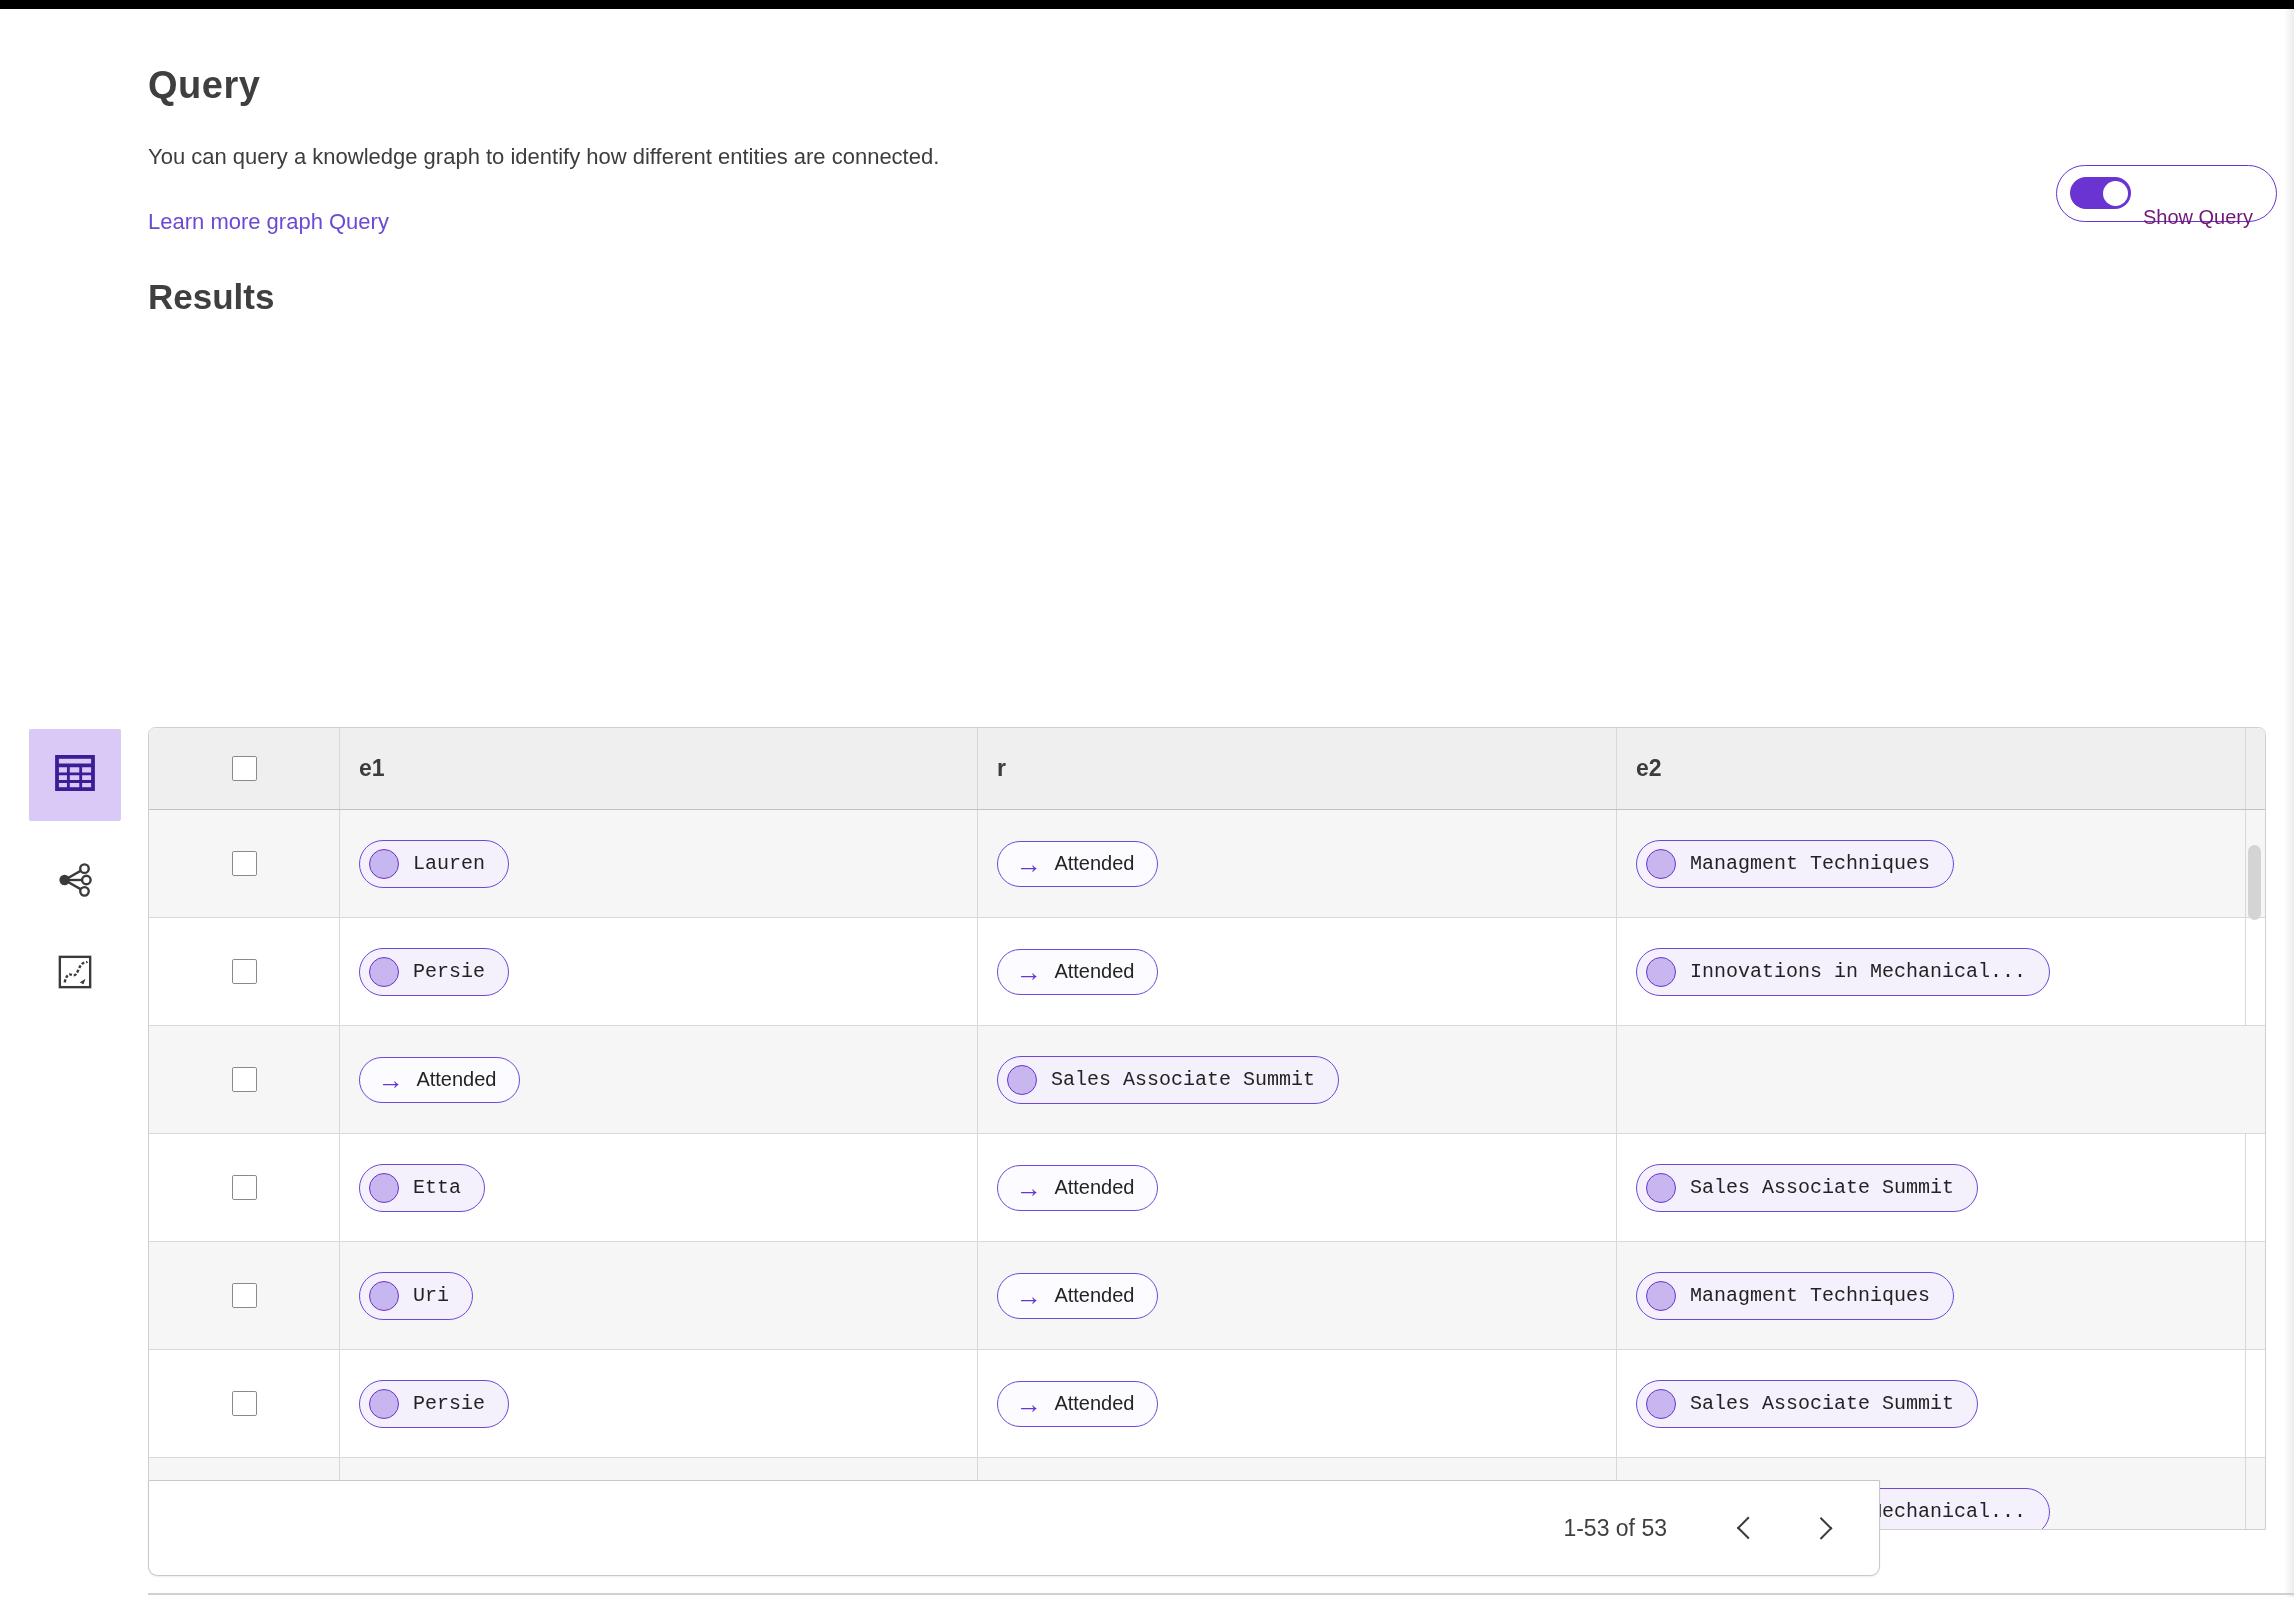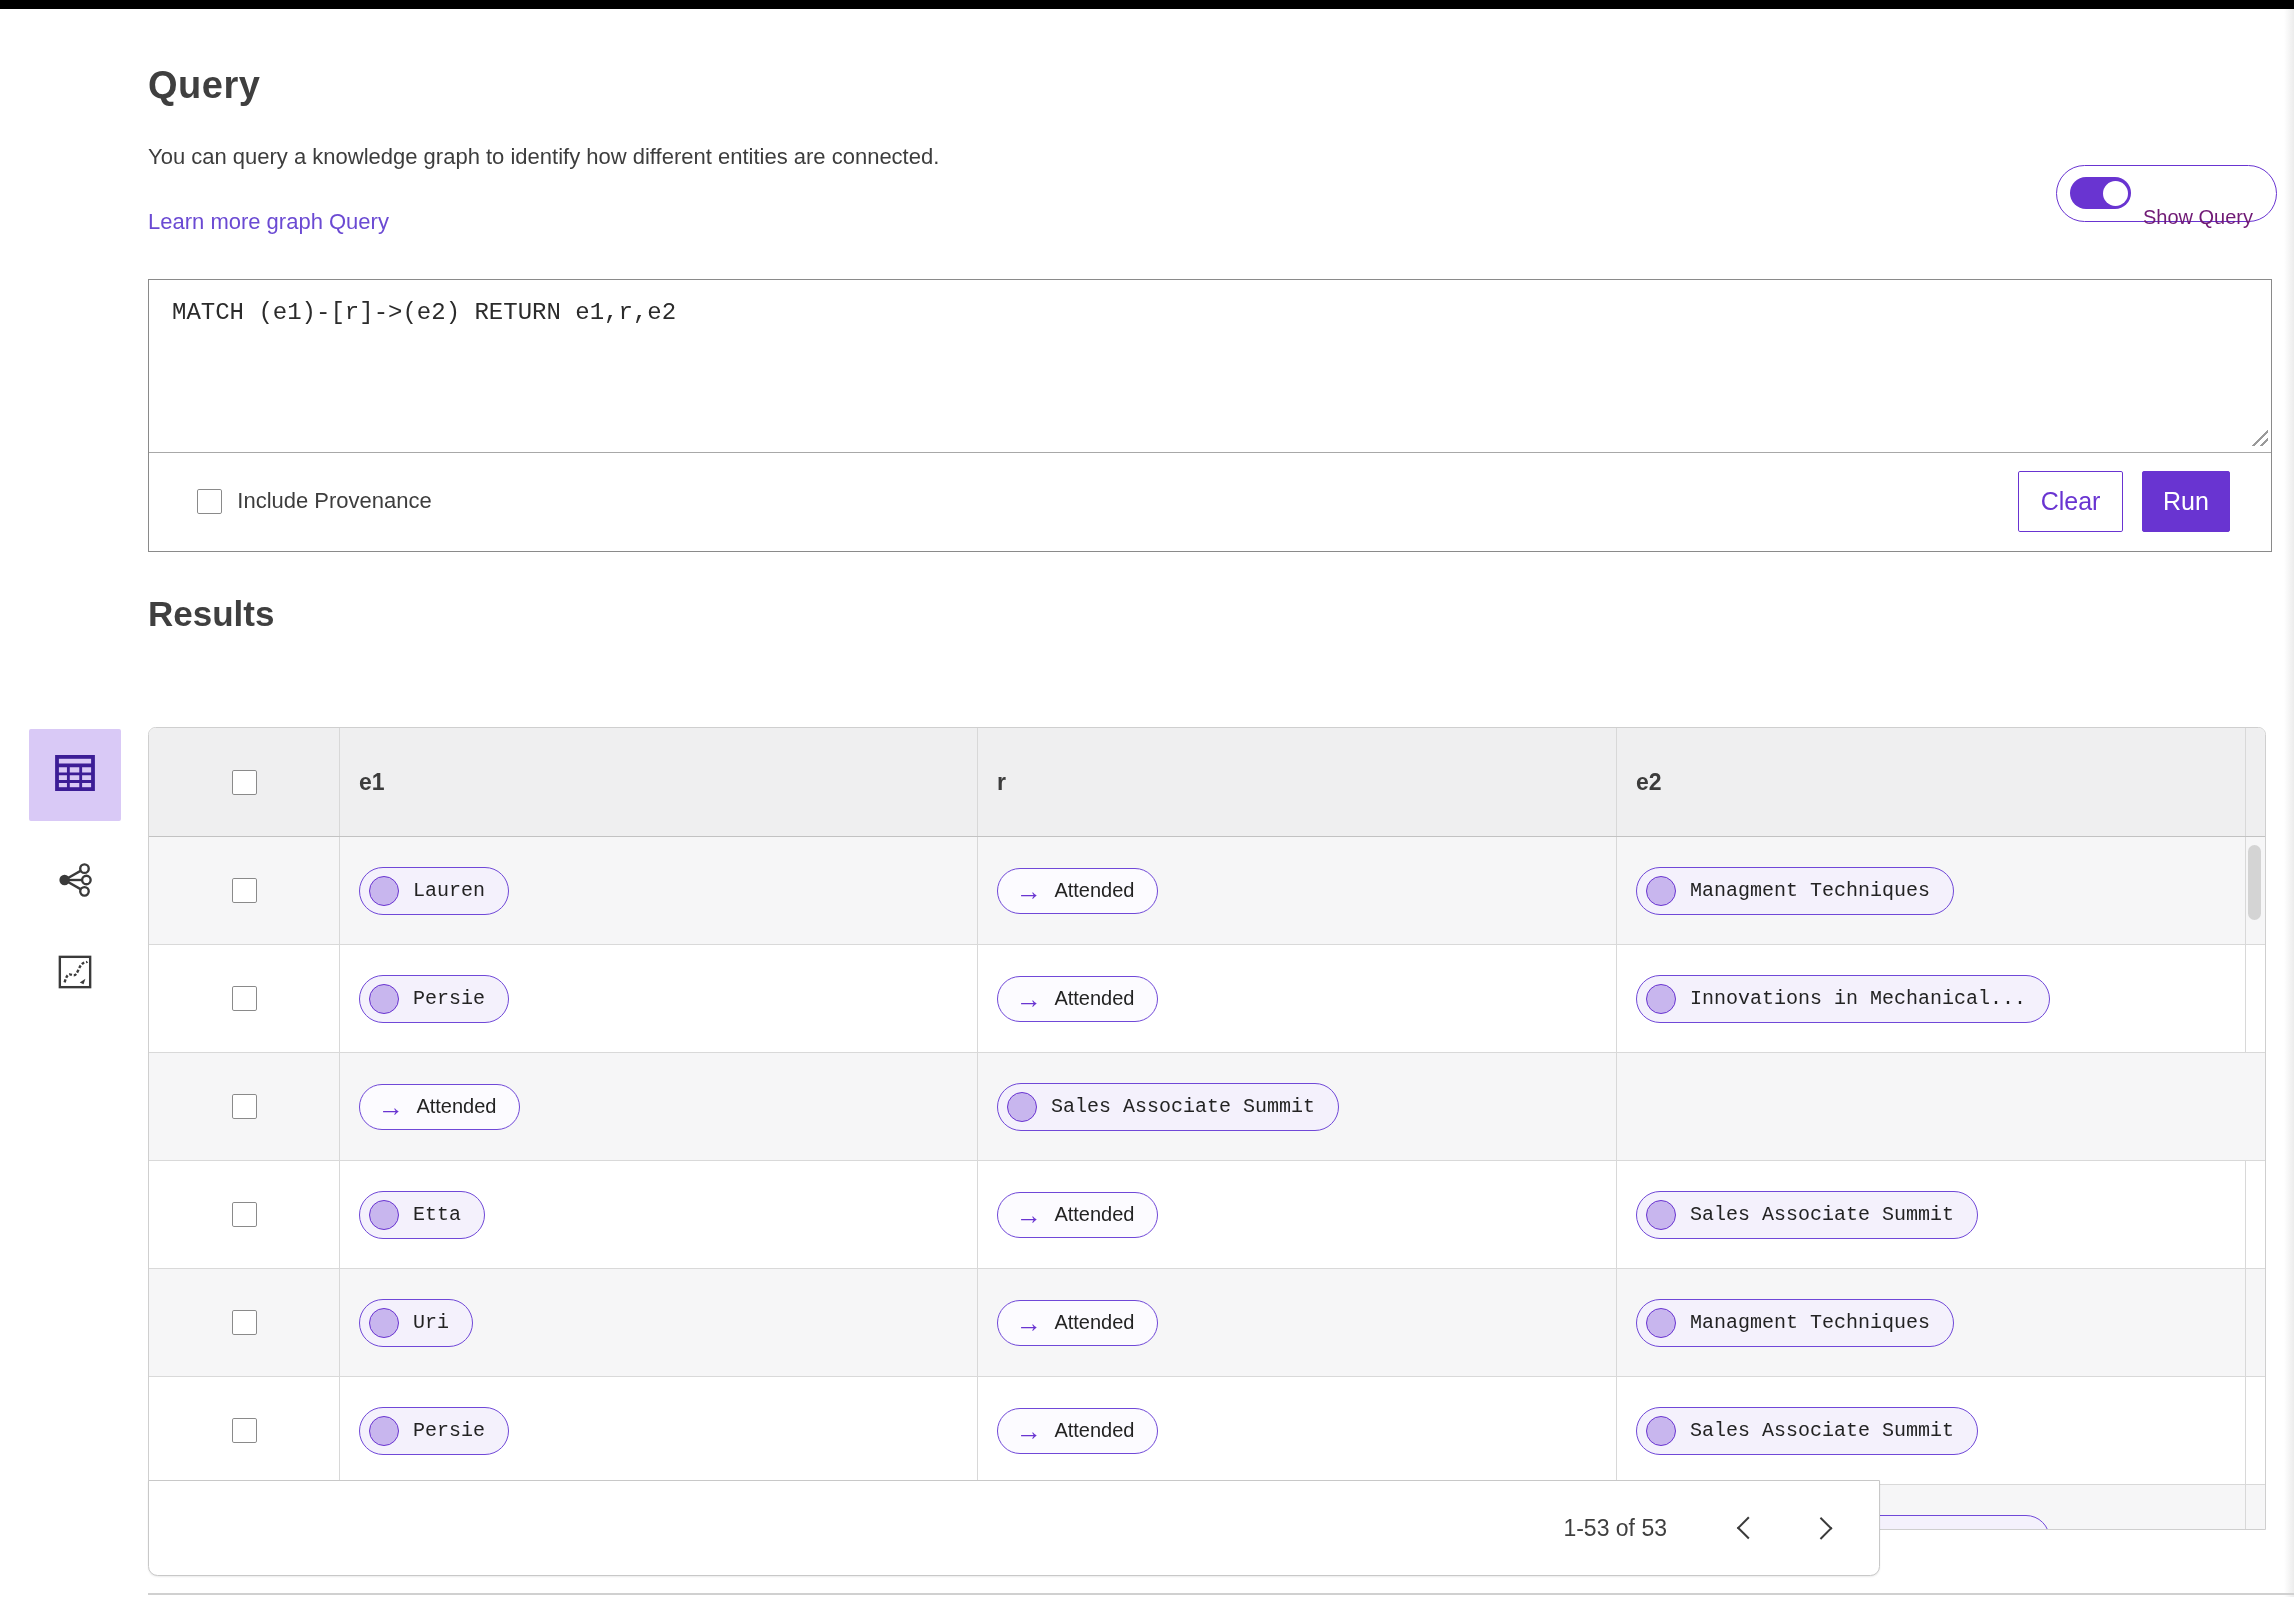--- a/index.html
+++ b/index.html
@@ -62,21 +62,21 @@
   .view-btn{width:92px;height:92px;display:flex;align-items:center;justify-content:center;
     cursor:pointer;border-radius:1.9px;}
   .view-btn.selected{background:#d9c9f6;}
   .view-btn + .view-btn{margin-top:29px;height:63px;}
 
   .results-table{
     position:absolute;left:148px;top:727px;width:2118px;height:803px;box-sizing:border-box;
     border:1px solid #cfcfcf;border-radius:7.6px 7.6px 0 0;background:#fff;overflow:hidden;
   }
   .t-header,.t-row{display:grid;grid-template-columns:190px 638px 639px 629px 21px;}
-  .t-header{height:109px;background:#efeff0;border-bottom:1.9px solid #c2c2c2;box-sizing:border-box;}
+  .t-header{height:82px;background:#efeff0;border-bottom:1.9px solid #c2c2c2;box-sizing:border-box;}
   .t-row{height:108px;box-sizing:border-box;border-bottom:1px solid #d9d9d9;}
   .t-row:nth-child(odd){background:#f6f6f7;}
   .t-row:nth-child(even){background:#ffffff;}
   .cell{display:flex;align-items:center;padding-left:19px;box-sizing:border-box;}
   .t-header .cell{font-size:23px;font-weight:700;color:#3c3c3c;}
   .c-check{justify-content:center;padding-left:0;}
   .cell.sep{border-left:1px solid #d8d8d8;}
   .c-scroll{padding:0;}
 
   .scroll-thumb{position:absolute;right:3.8px;top:117px;width:13.4px;height:75px;
@@ -128,33 +128,20 @@
     <span class="switch">
         <span class="knob"></span>
       </span>
     <span class="show-query-label">Show Query</span>
   </div>
 
   <p class="query-desc">You can query a knowledge graph to identify how different entities are connected.</p>
 
   <a class="learn-more" href="#">Learn more graph Query</a>
 
-  <div class="query-box">
-    <div class="query-editor">MATCH (e1)-[r]-&gt;(e2) RETURN e1,r,e2</div>
-    <div style="position:relative;height:0;">
-      <div class="resize-handle" style="bottom:5.7px;"></div>
-    </div>
-    <div class="query-footer">
-      <span class="checkbox"></span>
-      <span class="provenance-label">Include Provenance</span>
-      <span class="footer-spacer"></span>
-      <button class="btn btn-clear">Clear</button>
-      <button class="btn btn-run">Run</button>
-    </div>
-  </div>
 
   <h2 class="results-title">Results</h2>
 </div>
 
 <div class="view-switcher">
   <div class="view-btn selected">
     <span>
       <svg width="40" height="36" viewBox="0 0 42 38">
         <rect x="2" y="2" width="38" height="34" fill="none" stroke="#3c1d96" stroke-width="4"></rect>
         <line x1="2" y1="11" x2="40" y2="11" stroke="#3c1d96" stroke-width="4"></line>

